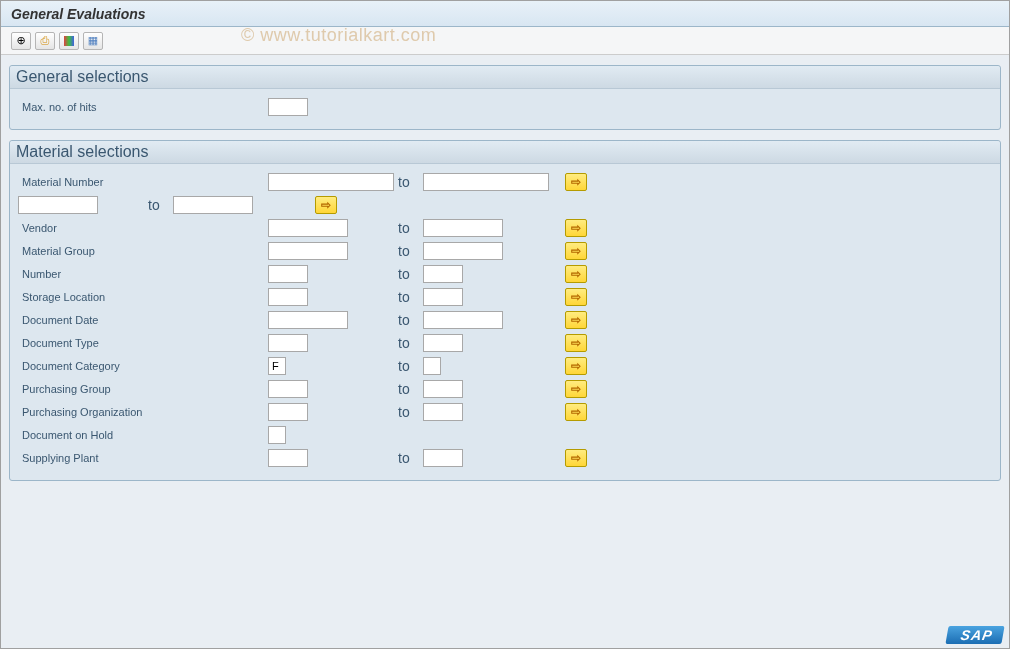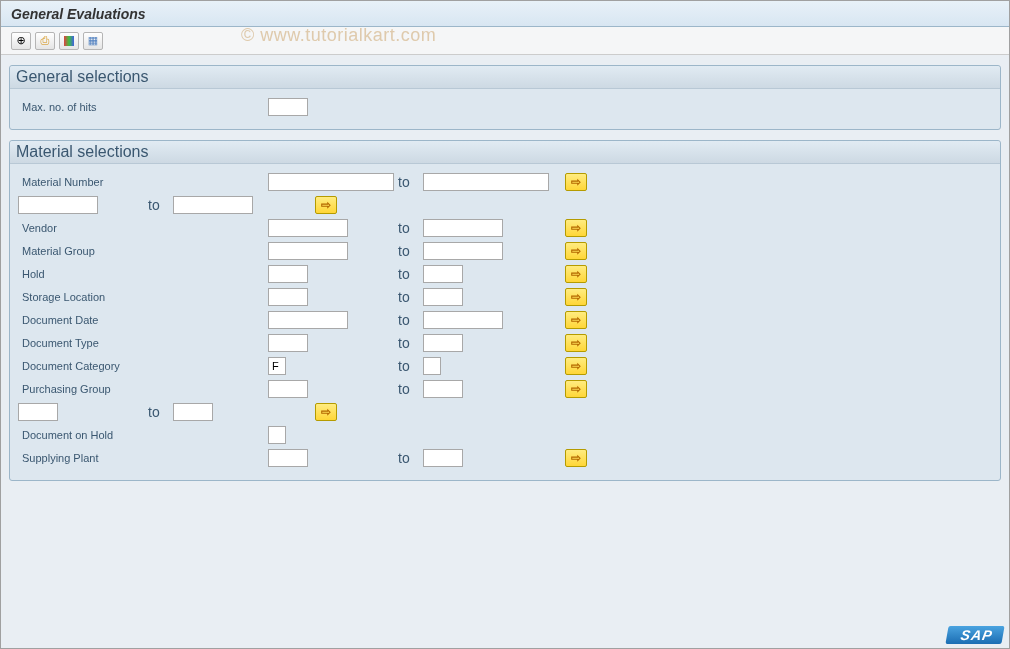--- a/index.html
+++ b/index.html
@@ -252,21 +252,21 @@
             <input type="text" class="w-med" value="" style="">
           </div>
         <div class="col-btn">
             <div class="multi-btn">
               <span>⇨</span>
             </div>
           </div>
       </div>
 
       <div class="row">
-        <div class="lbl">Hold</div>
+        <div class="lbl">Number</div>
         <div class="col-from">
             <input type="text" class="w-short" value="" style="">
           </div>
         <div class="col-to-lbl">to</div>
         <div class="col-to">
             <input type="text" class="w-short" value="" style="">
           </div>
         <div class="col-btn">
             <div class="multi-btn">
               <span>⇨</span>
@@ -348,20 +348,21 @@
             <input type="text" class="w-short" value="" style="">
           </div>
         <div class="col-btn">
             <div class="multi-btn">
               <span>⇨</span>
             </div>
           </div>
       </div>
 
       <div class="row">
+        <div class="lbl">Purchasing Organization</div>
         <div class="col-from">
             <input type="text" class="w-short" value="" style="">
           </div>
         <div class="col-to-lbl">to</div>
         <div class="col-to">
             <input type="text" class="w-short" value="" style="">
           </div>
         <div class="col-btn">
             <div class="multi-btn">
               <span>⇨</span>

